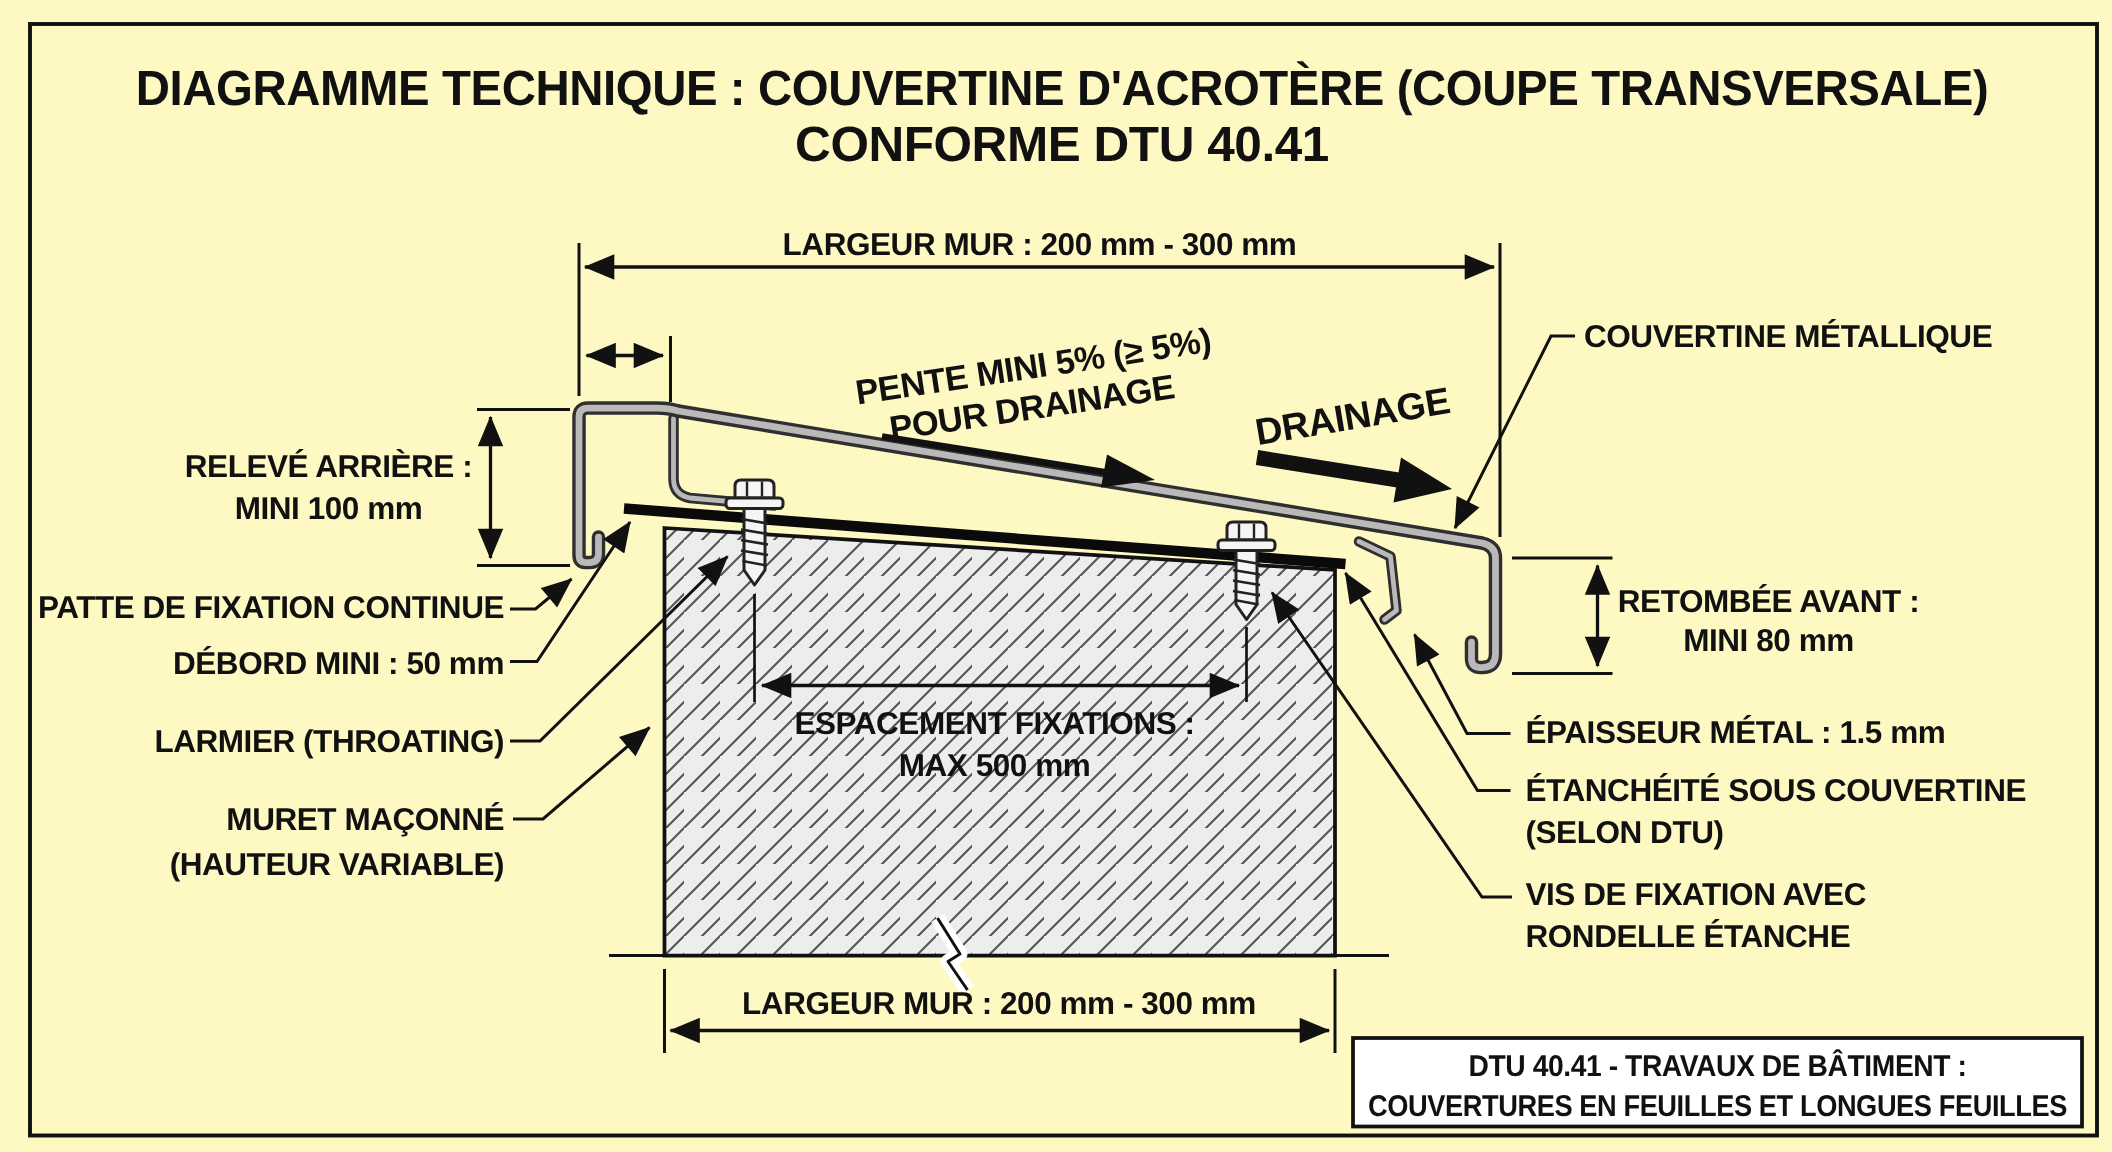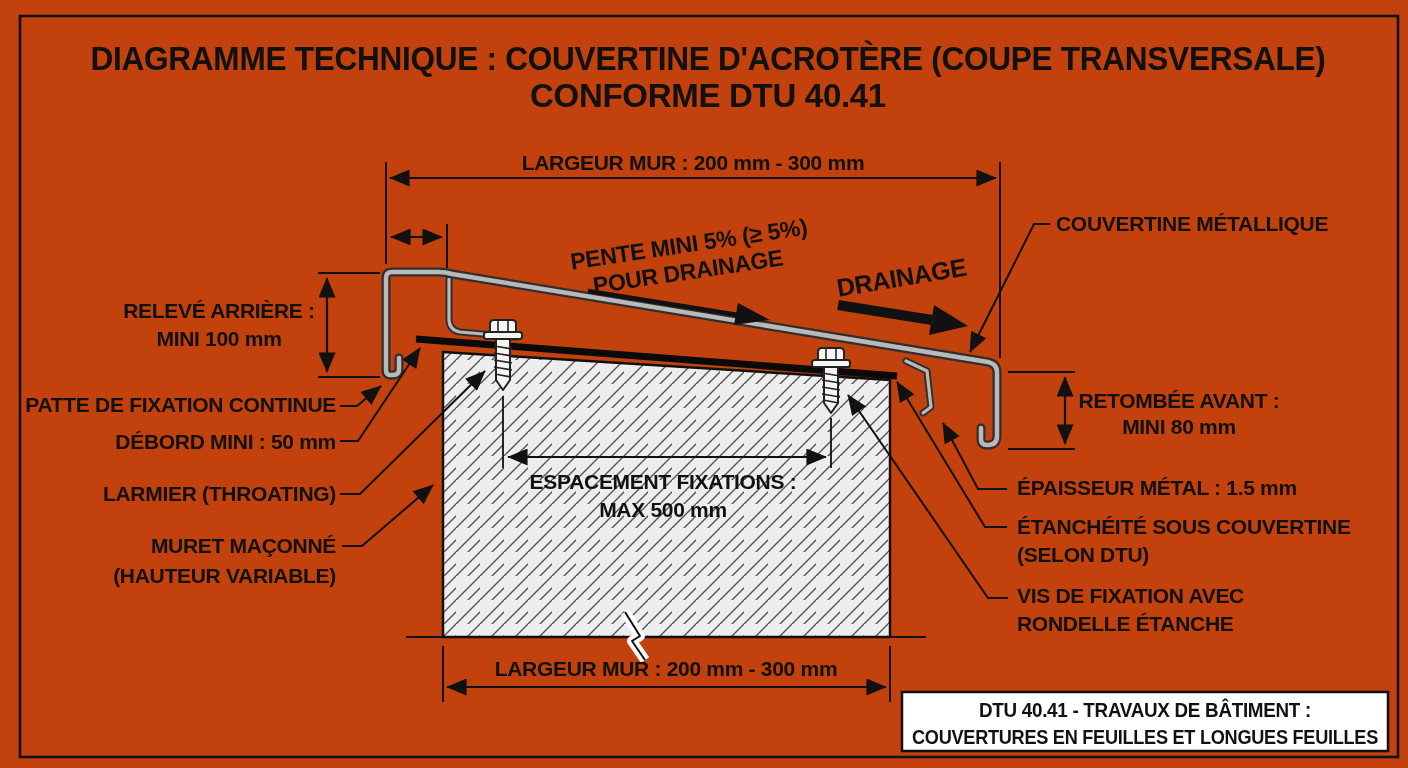--- a/index.html
+++ b/index.html
@@ -1,16 +1,16 @@
 <!DOCTYPE html>
 <html><head>
 <meta charset="utf-8">
 <style>
   html,body{margin:0;padding:0;background:#fff;}
-  .canvas{position:relative;width:1408px;height:768px;background:#c2410c;overflow:hidden;
+  .canvas{position:relative;width:1408px;height:768px;background:#fef9c3;overflow:hidden;
           font-family:"Liberation Sans","DejaVu Sans",sans-serif;}
   svg text{font-family:"Liberation Sans","DejaVu Sans",sans-serif;font-weight:bold;fill:#111;letter-spacing:-0.3px;}
   .thin{stroke:#111;stroke-width:2;fill:none;}
   .dim{stroke:#111;stroke-width:2.2;fill:none;}
   .leader{stroke:#111;stroke-width:2;fill:none;}
   .metal-out{stroke:#2f2f2f;stroke-width:9;fill:none;stroke-linejoin:round;stroke-linecap:round;}
   .metal-in{stroke:#b9b9b9;stroke-width:4.5;fill:none;stroke-linejoin:round;stroke-linecap:round;}
   .metal-out2{stroke:#2f2f2f;stroke-width:7;fill:none;stroke-linejoin:round;stroke-linecap:round;}
   .metal-in2{stroke:#b9b9b9;stroke-width:3.2;fill:none;stroke-linejoin:round;stroke-linecap:round;}
   .screw{stroke:#222;stroke-width:2;fill:#f5f5f5;stroke-linejoin:round;}

